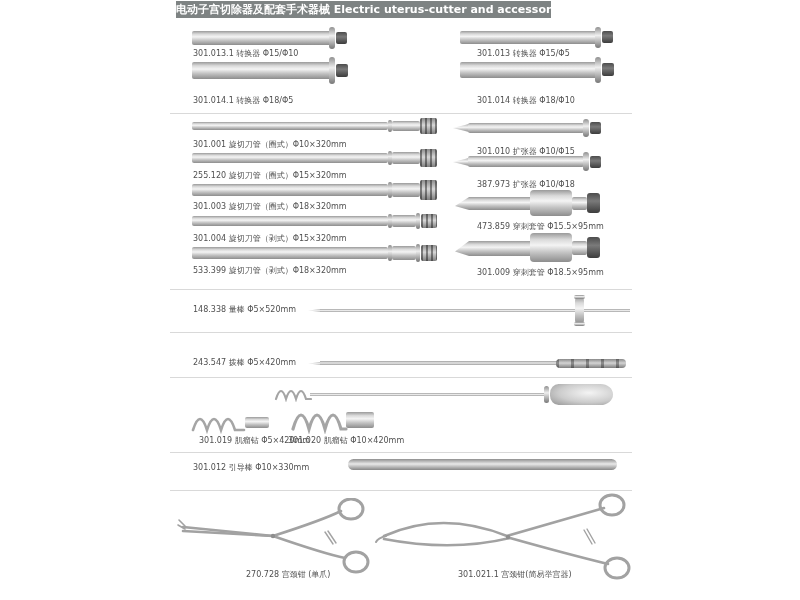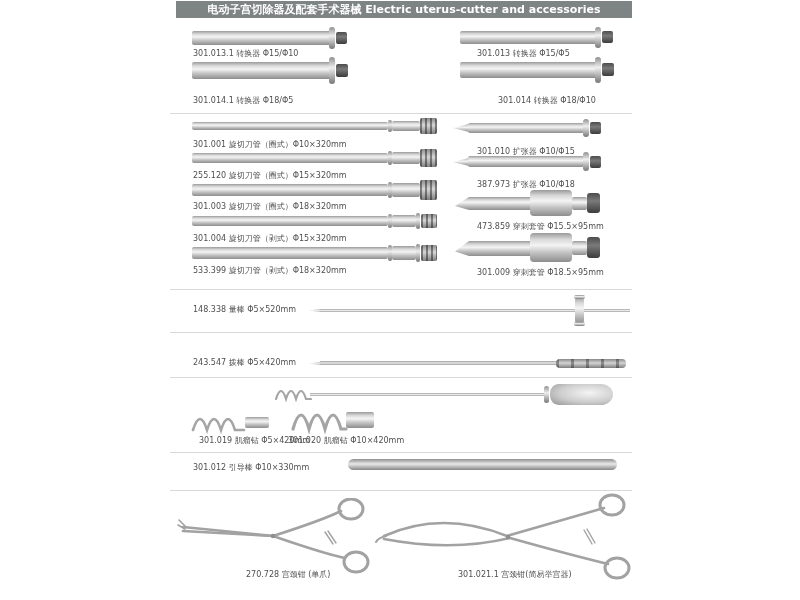--- a/index.html
+++ b/index.html
@@ -1,19 +1,19 @@
 <!DOCTYPE html>
 <html><head>
 <meta charset="utf-8">
 <style>
   html,body{margin:0;padding:0;}
   body{font-family:"DejaVu Sans","Liberation Sans",sans-serif;background:#ffffff;}
   #page{position:relative;width:800px;height:600px;background:#ffffff;overflow:hidden;}
 
-  .header-bar{position:absolute;left:176px;top:1px;width:456px;height:17px;background:#7e8383;
+  .header-bar{position:absolute;left:176px;top:1px;width:375px;height:17px;background:#7e8383;
     color:#ffffff;font-size:11px;font-weight:600;line-height:17px;text-align:center;white-space:nowrap;}
 
   .divider{position:absolute;left:170px;width:462px;height:1px;background:#d9d9d9;}
 
   .label{position:absolute;font-size:8px;color:#4f4f4f;white-space:nowrap;letter-spacing:0;}
 
   .steel{background:linear-gradient(to bottom,#9a9a9a 0%,#d9d9d9 22%,#f4f4f4 42%,#c2c2c2 68%,#8d8d8d 100%);}
   .tube{position:absolute;border-radius:2px;}
   .rodthin{position:absolute;background:linear-gradient(to bottom,#9f9f9f,#e9e9e9 50%,#9f9f9f);}
   .flange{position:absolute;background:linear-gradient(to bottom,#8f8f8f,#efefef 40%,#777);border-radius:3px;}
@@ -61,21 +61,21 @@
     <div class="flange" style="left:595px;top:27px;width:6px;height:21px"></div>
     <div class="capdark" style="left:602px;top:31px;width:11px;height:12px"></div>
   </div>
   <div class="label" style="left:477px;top:48px">301.013 转换器 Φ15/Φ5</div>
 
   <div class="imgbox">
     <div class="tube steel" style="left:460px;top:62px;width:137px;height:16px"></div>
     <div class="flange" style="left:595px;top:57px;width:6px;height:26px"></div>
     <div class="capdark" style="left:602px;top:63px;width:12px;height:13px"></div>
   </div>
-  <div class="label" style="left:498px;top:95px">301.014 转换器 Φ18/Φ10</div>
+  <div class="label" style="left:477px;top:95px">301.014 转换器 Φ18/Φ10</div>
 
   <div class="imgbox">
     <div class="tube steel" style="left:192px;top:122px;width:196px;height:8px"></div>
     <div class="collar" style="left:388px;top:120px;width:4px;height:12px"></div>
     <div class="tube steel" style="left:392px;top:121px;width:28px;height:10px"></div>
     <div class="knurl" style="left:420px;top:118px;width:17px;height:16px"></div>
   </div>
   <div class="label" style="left:193px;top:139px">301.001 旋切刀管（圈式）Φ10×320mm</div>
 
   <div class="imgbox">

